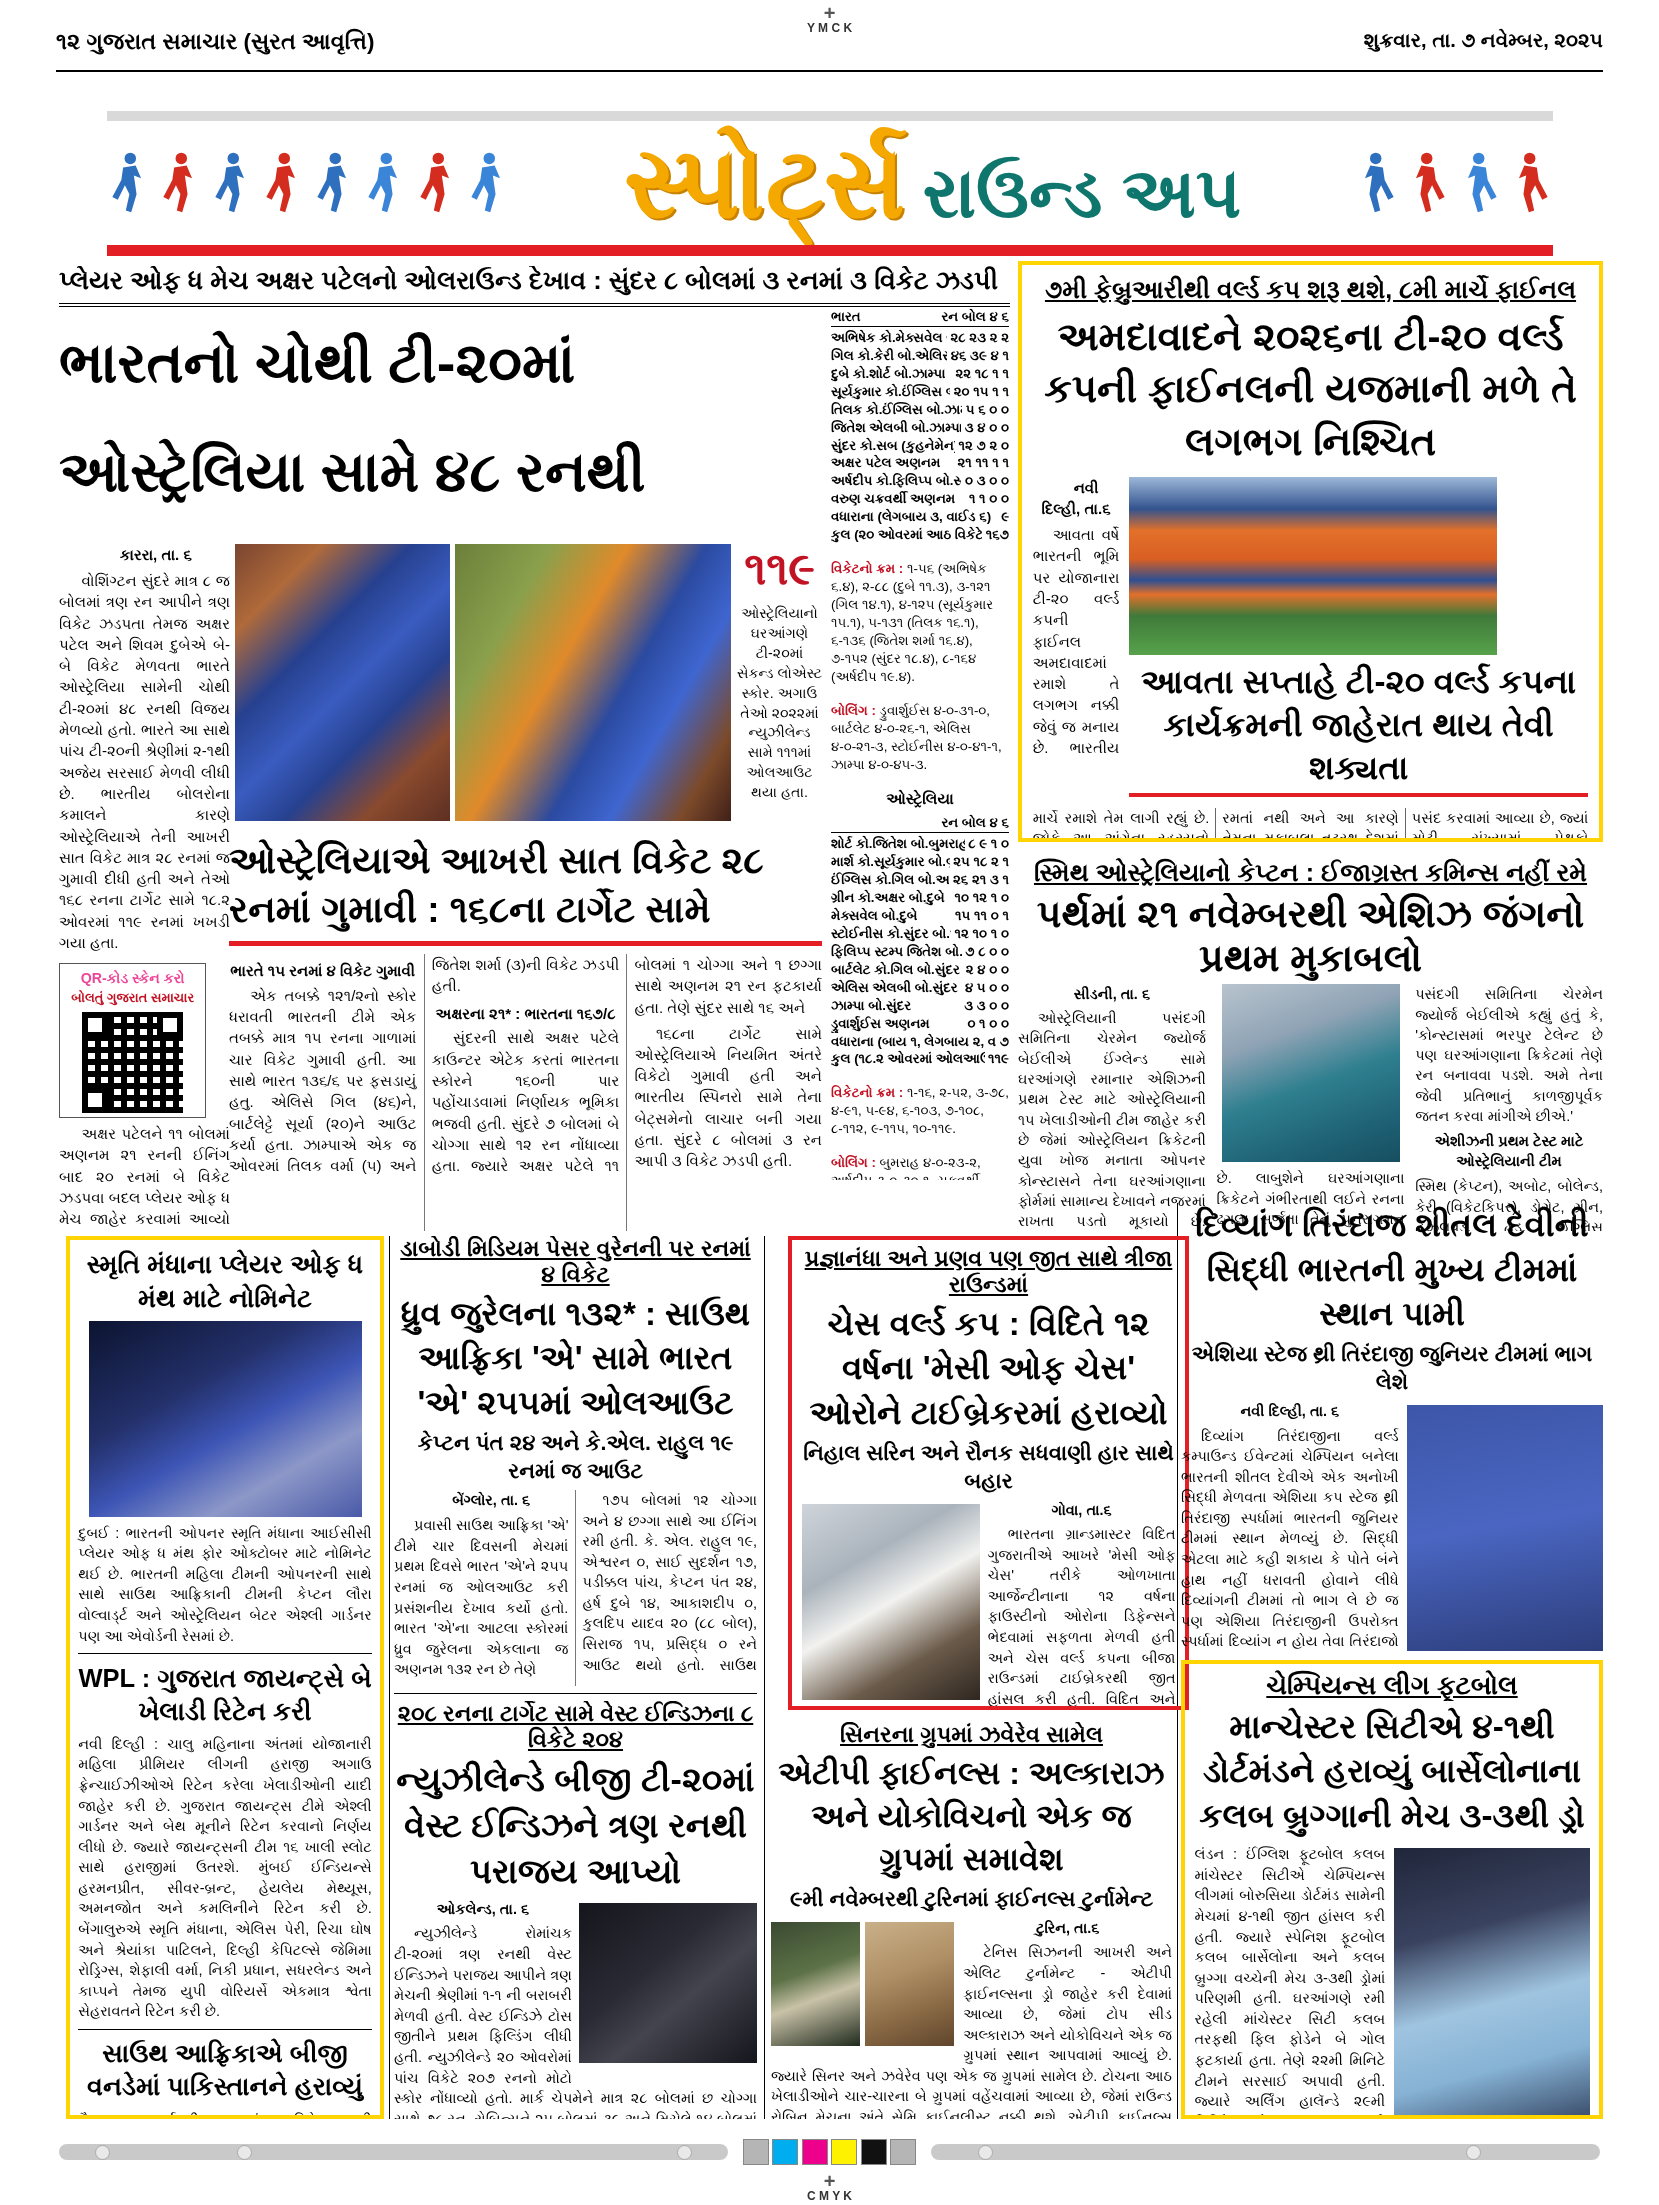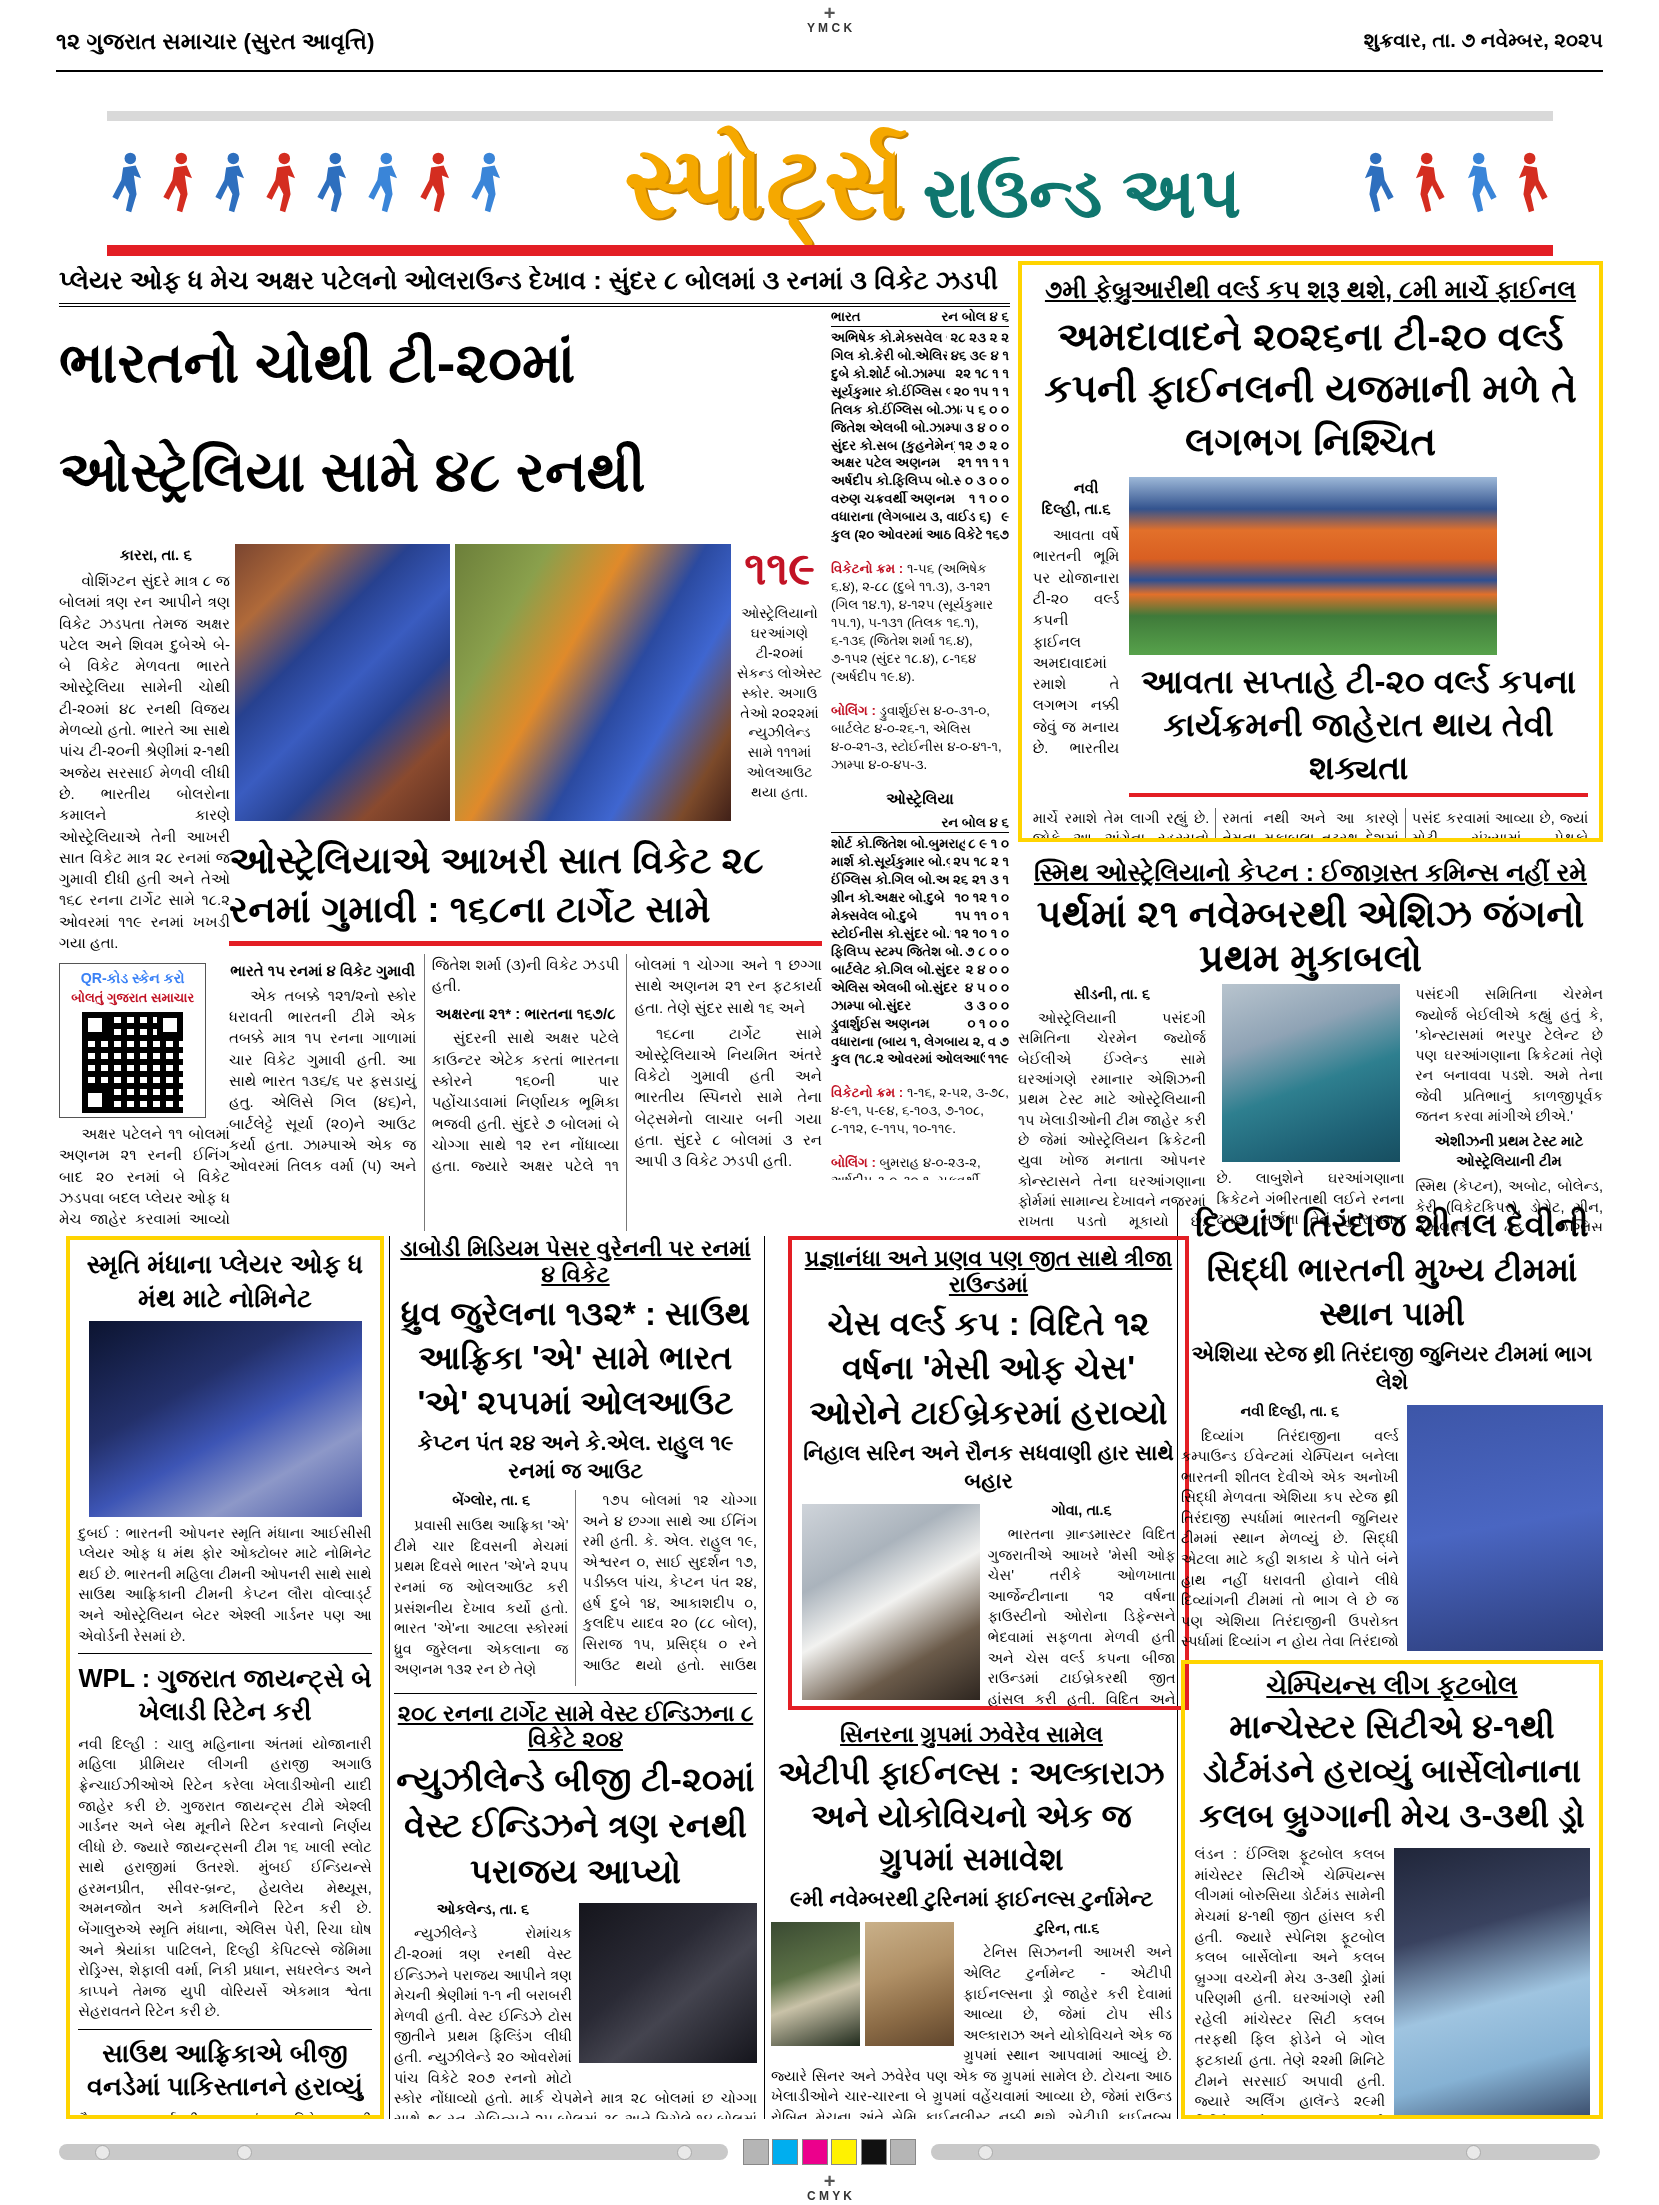--- a/index.html
+++ b/index.html
@@ -44,21 +44,21 @@
   .redlbl{color:#c21325;font-weight:bold;}
   .scoreteam2{text-align:center;font-weight:bold;font-size:15.4px;margin-top:6px;}
   
   .midhead{position:absolute;left:229px;top:837px;width:593px;height:100px;font-size:37px;line-height:1.32;font-weight:bold;}
   .midrule{position:absolute;left:229px;top:941px;width:593px;height:4.7px;background:#e31e24;}
   .midbody{position:absolute;left:229px;top:954px;width:593px;height:277px;column-count:3;column-gap:15.4px;column-rule:0.6px solid #777;font-size:15px;line-height:1.42;}
   .midbody p{margin:0 0 4.7px 0;text-indent:21.3px;}
   .subhead{font-weight:bold;text-align:center;margin:6px 0 3.6px 0!important;text-indent:0!important;}
   
   .qrbox{float:left;width:136px;border:1.2px solid #555;margin:4.7px 6px 4.7px 0;padding:4.7px;text-align:center;}
-  .qrbox .l1{color:#3b82f6;font-weight:bold;font-size:14.2px;}
+  .qrbox .l1{color:#ec4899;font-weight:bold;font-size:14.2px;}
   .qrbox .l2{color:#c21325;font-weight:bold;font-size:13px;margin-bottom:4.7px;}
   .qrimg{width:101px;height:101px;margin:0 auto;position:relative;
     background:
      repeating-linear-gradient(0deg,#000 0 6px,transparent 6px 12px),
      repeating-linear-gradient(90deg,#000 0 6px,#fff 6px 13px);}
   .qrimg i{position:absolute;width:26px;height:26px;border:6px solid #000;background:#fff;box-sizing:border-box;}
   .qrimg i:nth-child(1){left:0;top:0;}
   .qrimg i:nth-child(2){right:0;top:0;}
   .qrimg i:nth-child(3){left:0;bottom:0;}
   
@@ -406,21 +406,21 @@
     </div>
   </div>
 
   <div class="vr" style="left:389px;top:1236px;height:883px;"></div>
   <div class="vr" style="left:764px;top:1236px;height:883px;"></div>
   <div class="vr" style="left:1177px;top:1203px;height:916px;"></div>
 
   <div class="leftbox ovh">
     <div class="lb-head ovh">સ્મૃતિ મંધાના પ્લેયર ઓફ ધ મંથ માટે નોમિનેટ</div>
     <div class="mand-photo photo"></div>
-    <p>દુબઈ : ભારતની ઓપનર સ્મૃતિ મંધાના આઈસીસી પ્લેયર ઓફ ધ મંથ ફોર ઓક્ટોબર માટે નોમિનેટ થઈ છે. ભારતની મહિલા ટીમની ઓપનરી સાથે સાથે સાઉથ આફ્રિકાની ટીમની કેપ્ટન લૌરા વોલ્વાર્ડ્ટ અને ઓસ્ટ્રેલિયન બેટર એશ્લી ગાર્ડનર પણ આ એવોર્ડની રેસમાં છે.</p>
+    <p>દુબઈ : ભારતની ઓપનર સ્મૃતિ મંધાના આઈસીસી પ્લેયર ઓફ ધ મંથ ફોર ઓક્ટોબર માટે નોમિનેટ થઈ છે. ભારતની મહિલા ટીમની ઓપનરની સાથે સાથે સાઉથ આફ્રિકાની ટીમની કેપ્ટન લૌરા વોલ્વાર્ડ્ટ અને ઓસ્ટ્રેલિયન બેટર એશ્લી ગાર્ડનર પણ આ એવોર્ડની રેસમાં છે.</p>
     <div class="hr1"></div>
     <div class="lb-head ovh">WPL : ગુજરાત જાયન્ટ્સે બે ખેલાડી રિટેન કરી</div>
     <p>નવી દિલ્હી : ચાલુ મહિનાના અંતમાં યોજાનારી મહિલા પ્રીમિયર લીગની હરાજી અગાઉ ફ્રેન્ચાઈઝીઓએ રિટેન કરેલા ખેલાડીઓની યાદી જાહેર કરી છે. ગુજરાત જાયન્ટ્સ ટીમે એશ્લી ગાર્ડનર અને બેથ મૂનીને રિટેન કરવાનો નિર્ણય લીધો છે. જ્યારે જાયન્ટ્સની ટીમ ૧૬ ખાલી સ્લોટ સાથે હરાજીમાં ઉતરશે. મુંબઈ ઈન્ડિયન્સે હરમનપ્રીત, સીવર-બ્રન્ટ, હેયલેય મેથ્યૂસ, અમનજોત અને કમલિનીને રિટેન કરી છે. બેંગાલુરુએ સ્મૃતિ મંધાના, એલિસ પેરી, રિચા ઘોષ અને શ્રેયાંકા પાટિલને, દિલ્હી કેપિટલ્સે જેમિમા રોડ્રિગ્સ, શેફાલી વર્મા, નિકી પ્રધાન, સધરલેન્ડ અને કાપ્પને તેમજ યુપી વોરિયર્સે એકમાત્ર શ્વેતા સેહરાવતને રિટેન કરી છે.</p>
     <div class="hr1"></div>
     <div class="lb-head ovh">સાઉથ આફ્રિકાએ બીજી વનડેમાં પાકિસ્તાનને હરાવ્યું</div>
     <p>ફૈસલાબાદ : બર્ગરની ૪૬ રનમાં ચાર વિકેટ બાદ ડી કૉકે ૧૧૯ બોલમાં ૮ ચોગ્ગા અને ૭ છગ્ગા સાથે અણનમ ૧૨૩ રન ફટકારતાં સાઉથ આફ્રિકાએ બીજી વન ડેમાં ૯.૫ ઓવર બાકી હતી, ત્યારે ૮ વિકેટથી જીત હાંસલ કરીને શ્રેણીમાં ૧-૧થી બરોબરી મેળવી હતી. પાકિસ્તાન : ૨૬૯/૯ (આગા ૬૯, નવાઝ ૫૯, અયુબ ૫૩, બર્ગર ૪/૪૬, એન.પીટર ૩/૫૫), સા.આફ્રિકા ૪૦.૧ ઓવરમાં ૨૭૦/૨ (ડી કૉક ૧૨૩*, ડી ઝોર્ઝી ૭૬).</p>
   </div>
 
   <div class="c2 ovh">
     <div class="story-kicker ovh">ડાબોડી મિડિયમ પેસર વુરેનની પર રનમાં ૪ વિકેટ</div>

